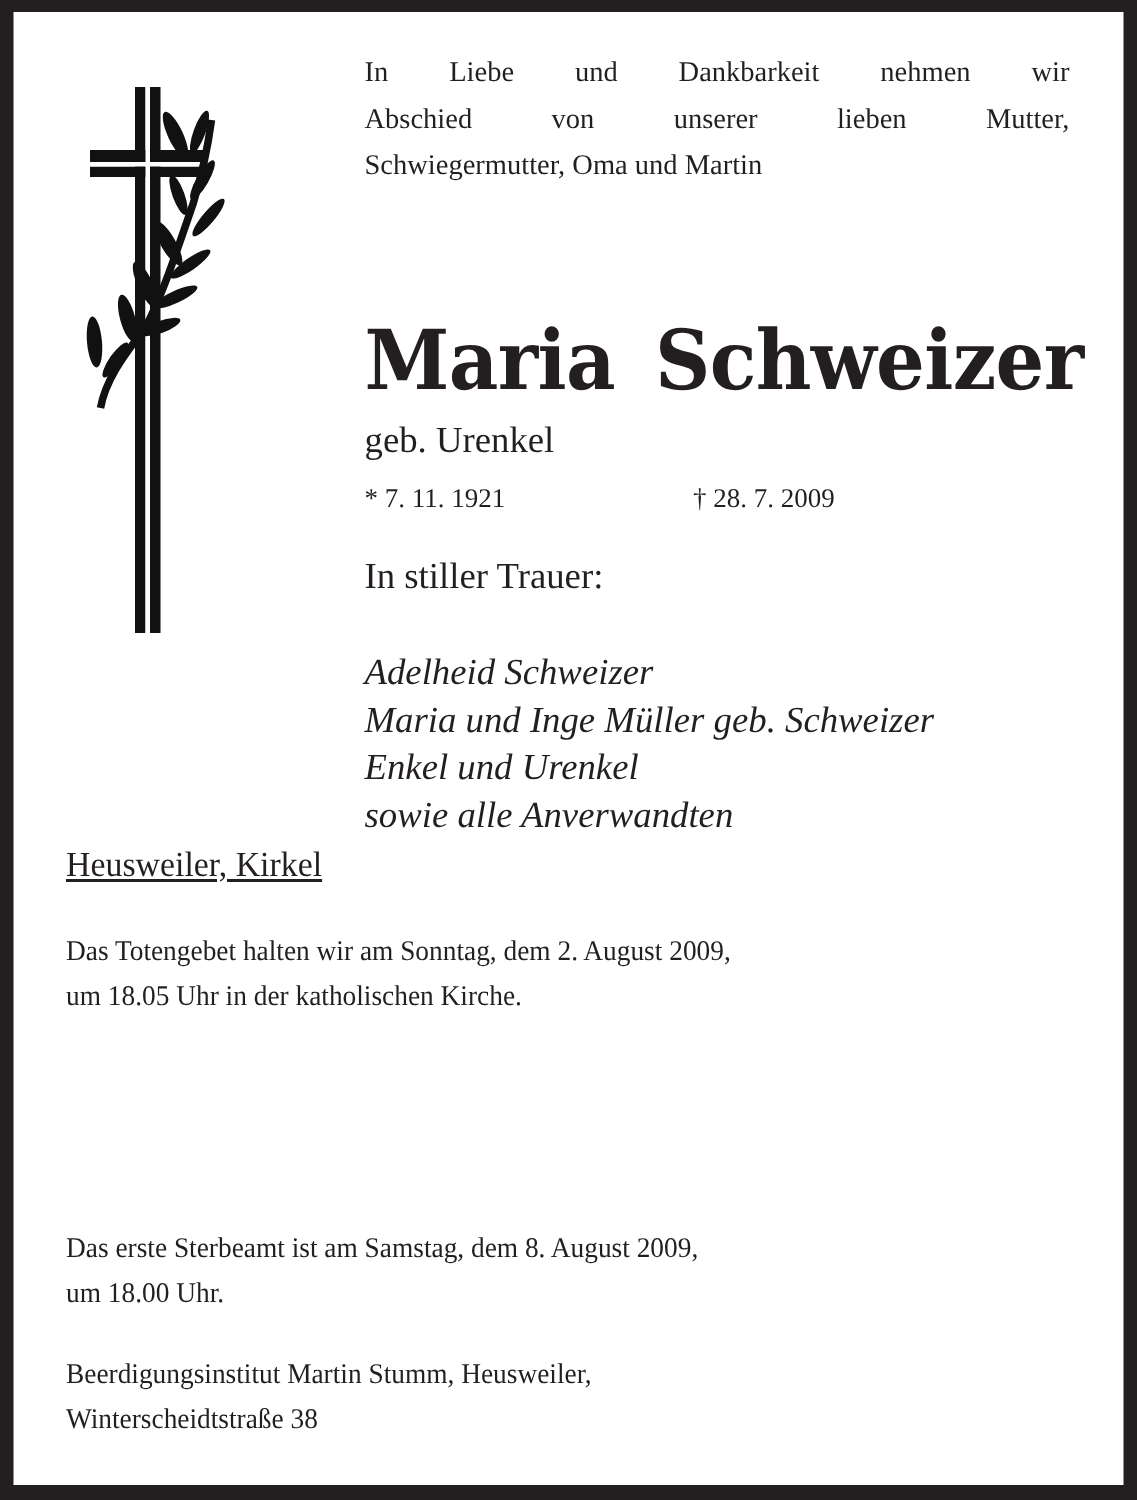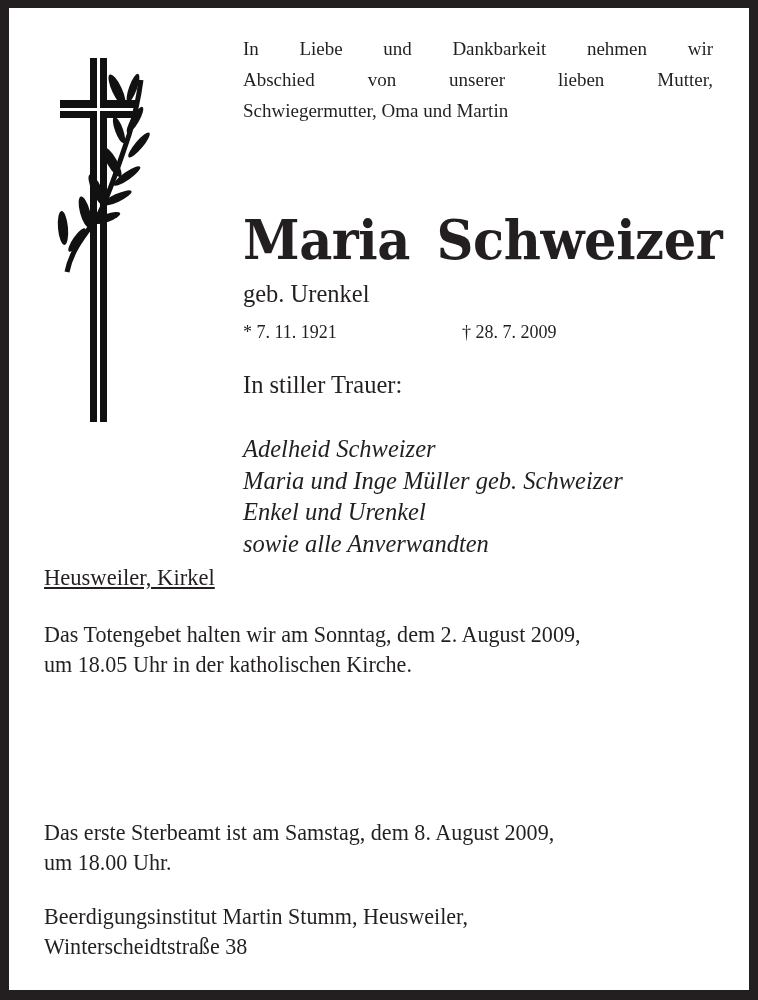--- a/index.html
+++ b/index.html
@@ -26,21 +26,21 @@
     font-family: "DejaVu Serif", "Liberation Serif", serif; line-height: 64px;
     transform: scaleX(0.93); transform-origin: left center; white-space: nowrap;
   }
   .name .gap { display: inline-block; width: 10px; }
   .born-name { top: 271px; font-size: 24.5px; line-height: 30px; }
   .dates { top: 309px; font-size: 18px; line-height: 30px; white-space: nowrap; }
   .dates .death { position: absolute; left: 219px; }
   .trauer-head { top: 362px; font-size: 24.5px; line-height: 30px; }
   .mourners { top: 401px; font-size: 24.5px; line-height: 31.5px; font-style: italic; margin-top: 24px; }
   .mourners div { white-space: nowrap; }
-  .bottom { position: absolute; left: 35px; font-size: 23px; line-height: 30px; white-space: nowrap; }
+  .bottom { position: absolute; left: 35px; font-size: 19px; line-height: 30px; white-space: nowrap; }
   .bottom div { transform: scaleX(0.96); transform-origin: left center; }
   .place { top: 554px; font-size: 23.5px; text-decoration: underline; }
   .p1 { top: 612px; }
   .p2 { top: 696px; }
   .p3 { top: 810px; }
   .p4 { top: 894px; }
 </style>
 </head>
 <body>
 

